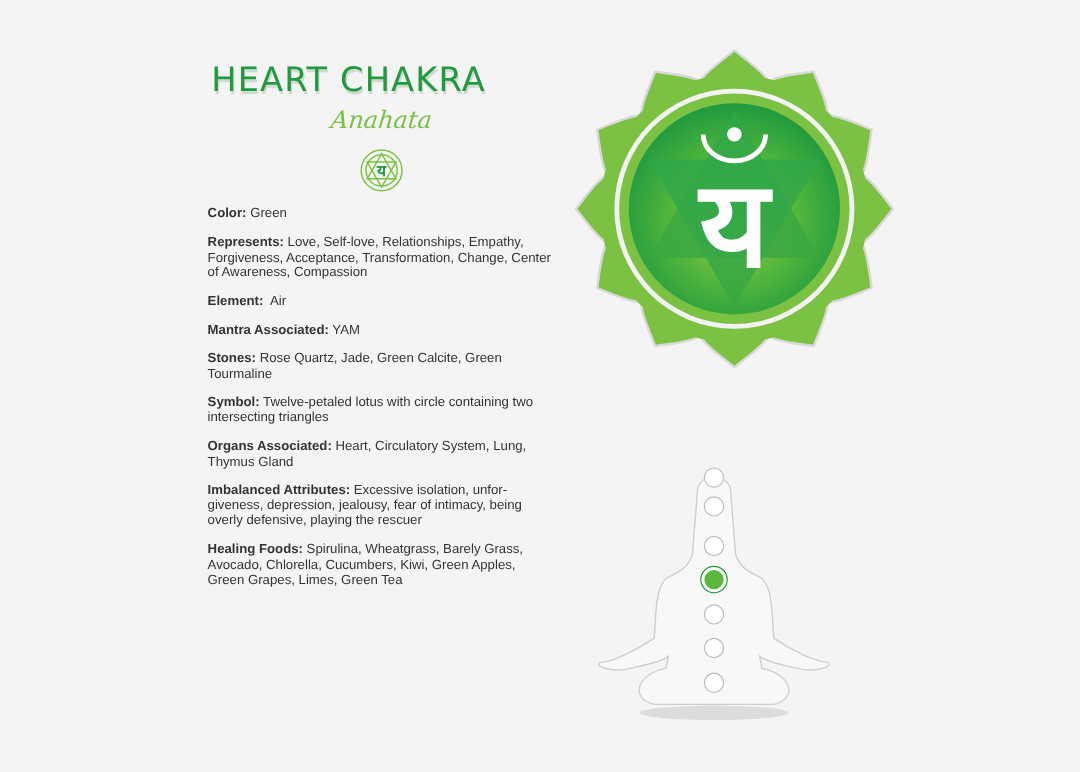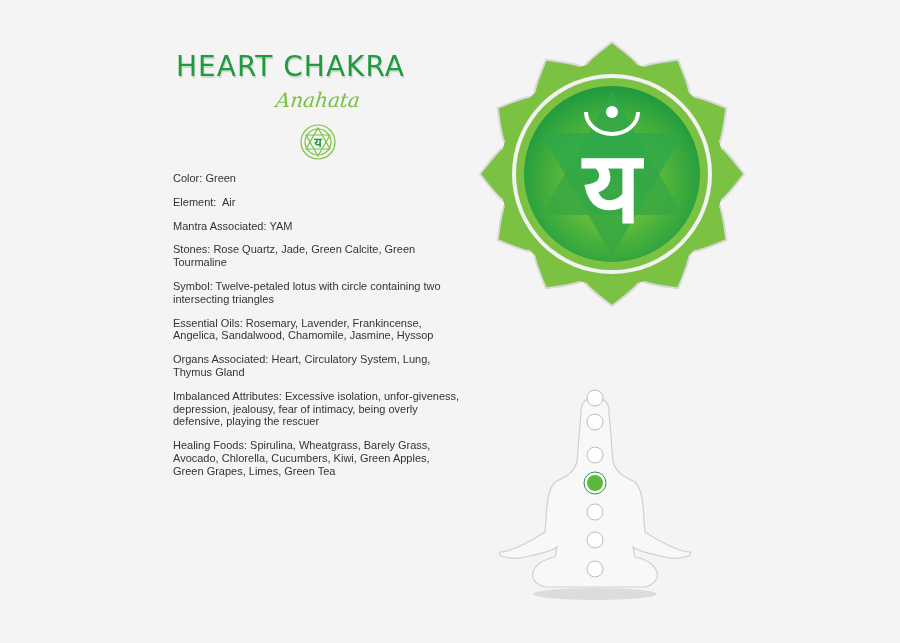--- a/index.html
+++ b/index.html
@@ -22,21 +22,21 @@
     font-family: "DejaVu Serif", serif; font-style: italic;
     font-size: 20px; color: #79c043;
     transform: skewX(-6deg);
   }
   .small-symbol { position: absolute; left: 298px; top: 122px; width: 40px; height: 40px; }
   .info {
     position: absolute; left: 173px; top: 172px; width: 290px;
     font-size: 11px; line-height: 12.8px; color: #333;
   }
   .info .row { margin-bottom: 11px; }
-  .info .label { font-weight: normal; color: #333; }
+  .info .label { font-weight: bold; color: #333; }
   .big-symbol { position: absolute; left: 470px; top: 36px; width: 285px; height: 275px; }
   .figure { position: absolute; left: 485px; top: 382px; width: 230px; height: 220px; }
 </style>
 </head>
 <body>
 
 <div class="title">HEART CHAKRA</div>
 <div class="subtitle">Anahata</div>
 
 <svg class="small-symbol" viewBox="0 0 40 40">
@@ -44,25 +44,25 @@
     <circle cx="20" cy="20" r="17"></circle>
     <circle cx="20" cy="20" r="13"></circle>
     <polygon points="20,6 32,27 8,27"></polygon>
     <polygon points="20,34 32,13 8,13"></polygon>
   </g>
   <text x="20" y="25" text-anchor="middle" font-size="13" font-weight="bold" fill="#1f9a3f" font-family="DejaVu Sans, sans-serif">य</text>
 </svg>
 
 <div class="info">
   <div class="row"><span class="label">Color:</span> <span>Green</span></div>
+  <div class="row"><span class="label">Represents:</span> <span>Love, Self-love, Relationships, Empathy, Forgiveness, Acceptance, Transformation, Change, Center of Awareness, Compassion</span></div>
   <div class="row"><span class="label">Element:</span>&nbsp; <span>Air</span></div>
   <div class="row"><span class="label">Mantra Associated:</span> <span>YAM</span></div>
   <div class="row"><span class="label">Stones:</span> <span>Rose Quartz, Jade, Green Calcite, Green Tourmaline</span></div>
   <div class="row"><span class="label">Symbol:</span> <span>Twelve-petaled lotus with circle containing two intersecting triangles</span></div>
-  <div class="row"><span class="label">Essential Oils:</span> <span>Rosemary, Lavender, Frankincense, Angelica, Sandalwood, Chamomile, Jasmine, Hyssop</span></div>
   <div class="row"><span class="label">Organs Associated:</span> <span>Heart, Circulatory System, Lung, Thymus Gland</span></div>
   <div class="row"><span class="label">Imbalanced Attributes:</span> <span>Excessive isolation, unfor-giveness, depression, jealousy, fear of intimacy, being overly defensive, playing the rescuer</span></div>
   <div class="row"><span class="label">Healing Foods:</span> <span>Spirulina, Wheatgrass, Barely Grass, Avocado, Chlorella, Cucumbers, Kiwi, Green Apples, Green Grapes, Limes, Green Tea</span></div>
 </div>
 
 <svg class="big-symbol" viewBox="0 0 285 275">
   <defs>
     <radialGradient id="core" cx="50%" cy="55%" r="55%">
       <stop offset="0%" stop-color="#a6d13a"></stop>
       <stop offset="60%" stop-color="#4cb33c"></stop>

